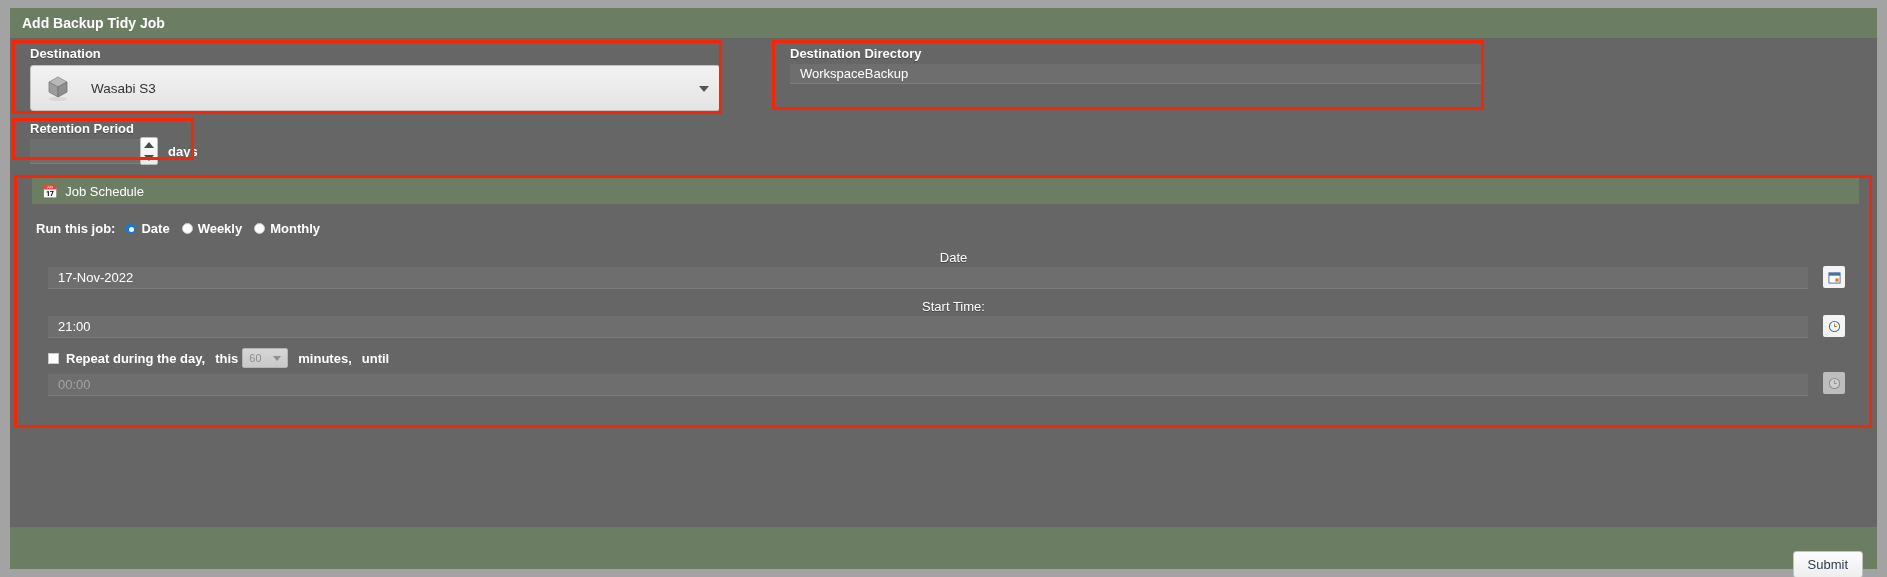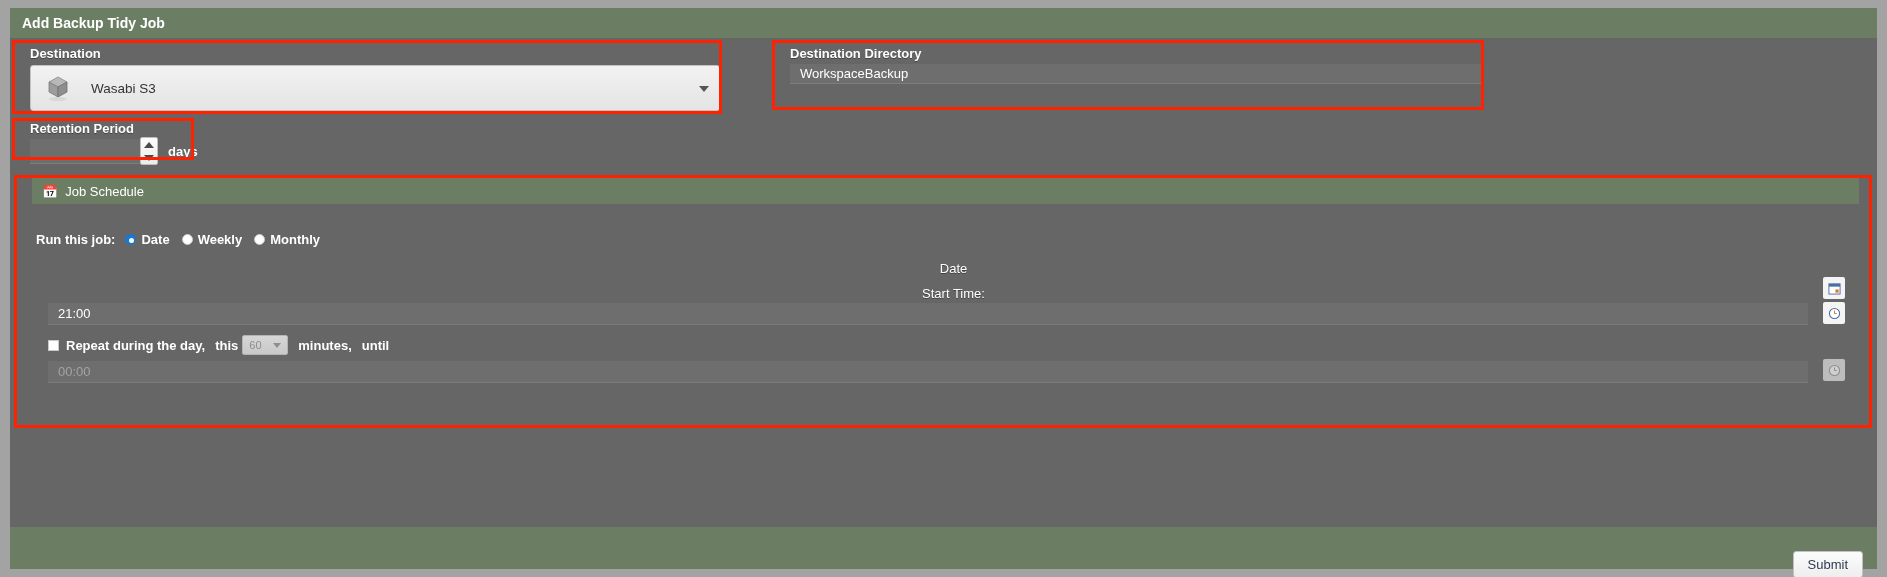--- a/index.html
+++ b/index.html
@@ -135,21 +135,21 @@
     width: 1827px; height: 245px;
     background: #666666;
   }
   .sched-head {
     height: 26px; background: #6b7d62;
     display: flex; align-items: center;
     padding-left: 10px;
     color: #ffffff; font-size: 13px;
   }
   .cal-glyph { margin-right: 7px; font-size: 13px; line-height: 1; }
-  .sched-body { padding: 28px 0 0 0; position: relative; }
+  .sched-body { padding: 17px 0 0 0; position: relative; }
 
   .radio-row {
     display: flex; align-items: center;
     padding-left: 4px; margin-bottom: 14px;
     color:#ffffff; font-size:13px; font-weight:bold;
   }
   .radio-row .lbl-main { margin-right: 10px; }
   .radio-opt { display:flex; align-items:center; margin-right: 12px; }
   .radio {
     width: 11px; height: 11px; border-radius: 50%;
@@ -299,20 +299,21 @@
             <span>Weekly</span>
           </label>
           <label class="radio-opt">
             <span class="radio"></span>
             <span>Monthly</span>
           </label>
         </div>
 
         <div class="sub-field">
           <span class="field-label thin">Date</span>
+          <div class="line-input">17-Nov-2022</div>
           <span class="pick-btn">
             <svg width="13" height="13" viewBox="0 0 14 14">
               <rect x="1" y="2" width="12" height="11" fill="#ffffff" stroke="#4a6fa5" stroke-width="1"></rect>
               <rect x="1" y="2" width="12" height="3" fill="#4a6fa5"></rect>
               <rect x="8" y="8" width="3.5" height="3.5" fill="#e07b20"></rect>
             </svg>
           </span>
         </div>
 
         <div class="sub-field">

